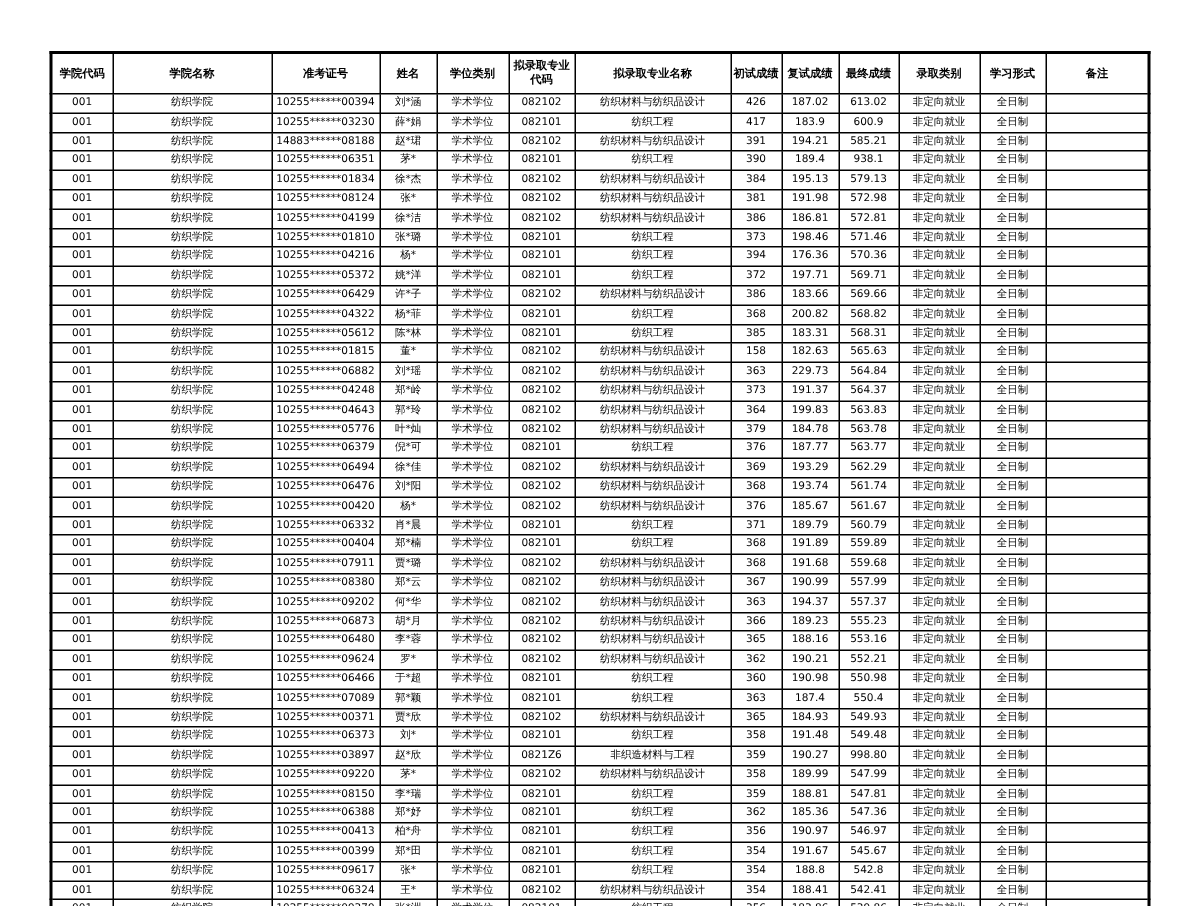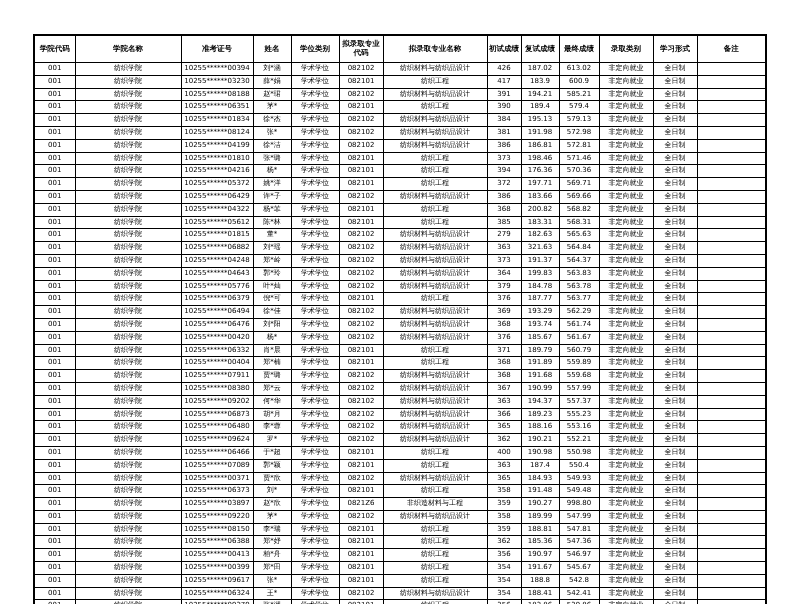--- a/index.html
+++ b/index.html
@@ -83,21 +83,21 @@
           <td>417</td>
           <td>183.9</td>
           <td>600.9</td>
           <td>非定向就业</td>
           <td>全日制</td>
           <td></td>
         </tr>
         <tr>
           <td>001</td>
           <td>纺织学院</td>
-          <td>10255******08188</td>
+          <td>14883******08188</td>
           <td>赵*珺</td>
           <td>学术学位</td>
           <td>082102</td>
           <td>纺织材料与纺织品设计</td>
           <td>391</td>
           <td>194.21</td>
           <td>585.21</td>
           <td>非定向就业</td>
           <td>全日制</td>
           <td></td>
@@ -105,21 +105,21 @@
         <tr>
           <td>001</td>
           <td>纺织学院</td>
           <td>10255******06351</td>
           <td>茅*</td>
           <td>学术学位</td>
           <td>082101</td>
           <td>纺织工程</td>
           <td>390</td>
           <td>189.4</td>
-          <td>579.4</td>
+          <td>938.1</td>
           <td>非定向就业</td>
           <td>全日制</td>
           <td></td>
         </tr>
         <tr>
           <td>001</td>
           <td>纺织学院</td>
           <td>10255******01834</td>
           <td>徐*杰</td>
           <td>学术学位</td>
@@ -253,37 +253,37 @@
           <td></td>
         </tr>
         <tr>
           <td>001</td>
           <td>纺织学院</td>
           <td>10255******01815</td>
           <td>董*</td>
           <td>学术学位</td>
           <td>082102</td>
           <td>纺织材料与纺织品设计</td>
-          <td>279</td>
+          <td>158</td>
           <td>182.63</td>
           <td>565.63</td>
           <td>非定向就业</td>
           <td>全日制</td>
           <td></td>
         </tr>
         <tr>
           <td>001</td>
           <td>纺织学院</td>
           <td>10255******06882</td>
           <td>刘*瑶</td>
           <td>学术学位</td>
           <td>082102</td>
           <td>纺织材料与纺织品设计</td>
           <td>363</td>
-          <td>321.63</td>
+          <td>229.73</td>
           <td>564.84</td>
           <td>非定向就业</td>
           <td>全日制</td>
           <td></td>
         </tr>
         <tr>
           <td>001</td>
           <td>纺织学院</td>
           <td>10255******04248</td>
           <td>郑*岭</td>
@@ -508,21 +508,21 @@
           <td></td>
         </tr>
         <tr>
           <td>001</td>
           <td>纺织学院</td>
           <td>10255******06466</td>
           <td>于*超</td>
           <td>学术学位</td>
           <td>082101</td>
           <td>纺织工程</td>
-          <td>400</td>
+          <td>360</td>
           <td>190.98</td>
           <td>550.98</td>
           <td>非定向就业</td>
           <td>全日制</td>
           <td></td>
         </tr>
         <tr>
           <td>001</td>
           <td>纺织学院</td>
           <td>10255******07089</td>

